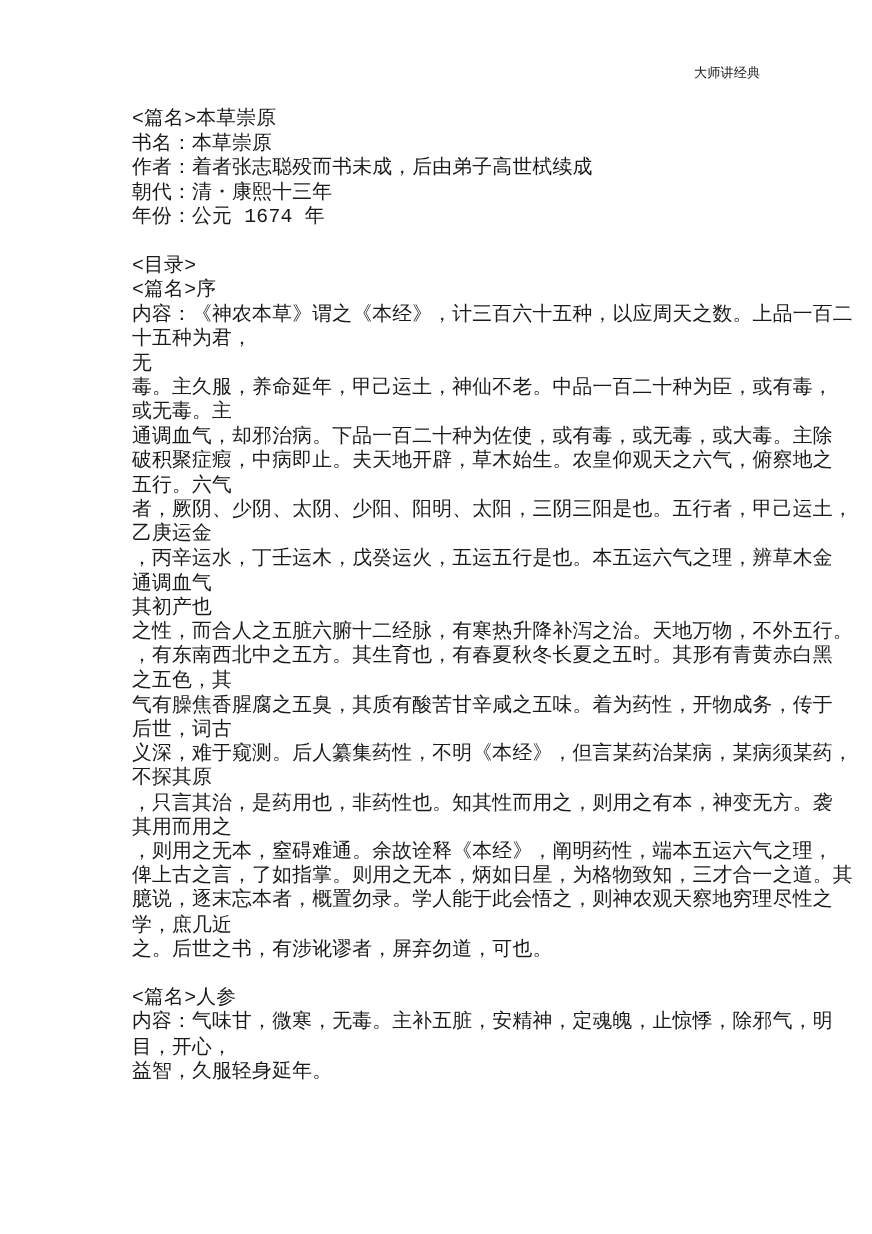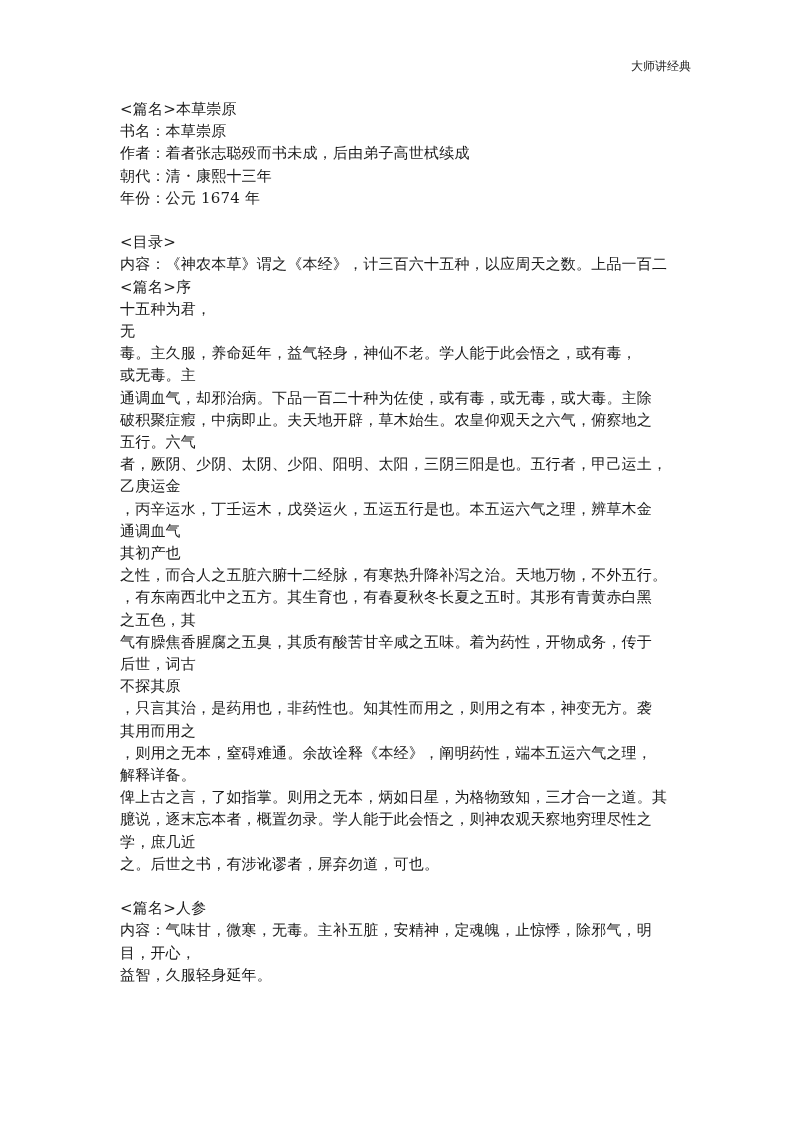--- a/index.html
+++ b/index.html
@@ -21,23 +21,24 @@
       right: 102px;
       font-size: 12px;
       line-height: 16px;
       color: #222;
     }
     .content {
       position: absolute;
       top: 98px;
       left: 120px;
       width: 560px;
-      font-size: 15px;
+      font-size: 18px;
       line-height: 22.2px;
       letter-spacing: 0.2px;
+      font-family: Liberation Mono, monospace;
     }
     .line {
       display: block;
       white-space: nowrap;
       min-height: 22.2px;
     }
     .blank {
       display: block;
       height: 22.2px;
     }
@@ -56,44 +57,44 @@
     <span class="line">书名：本草崇原</span>
     <span class="line">作者：着者张志聪殁而书未成，后由弟子高世栻续成</span>
     <span class="line">朝代：清・康熙十三年</span>
     <span class="line">年份：公元 1674 年</span>
   </div>
 
   <span class="blank"></span>
 
   <div>
     <span class="line">&lt;目录&gt;</span>
+    <span class="line">&lt;篇名&gt;序</span>
     <span class="line">内容：《神农本草》谓之《本经》，计三百六十五种，以应周天之数。上品一百二</span>
-    <span class="line">&lt;篇名&gt;序</span>
     <span class="line">十五种为君，</span>
     <span class="line">无</span>
-    <span class="line">毒。主久服，养命延年，益气轻身，神仙不老。学人能于此会悟之，或有毒，</span>
+    <span class="line">毒。主久服，养命延年，甲己运土，神仙不老。中品一百二十种为臣，或有毒，</span>
     <span class="line">或无毒。主</span>
     <span class="line">通调血气，却邪治病。下品一百二十种为佐使，或有毒，或无毒，或大毒。主除</span>
     <span class="line">破积聚症瘕，中病即止。夫天地开辟，草木始生。农皇仰观天之六气，俯察地之</span>
     <span class="line">五行。六气</span>
     <span class="line">者，厥阴、少阴、太阴、少阳、阳明、太阳，三阴三阳是也。五行者，甲己运土，</span>
     <span class="line">乙庚运金</span>
     <span class="line">，丙辛运水，丁壬运木，戊癸运火，五运五行是也。本五运六气之理，辨草木金</span>
     <span class="line">通调血气</span>
     <span class="line">其初产也</span>
     <span class="line">之性，而合人之五脏六腑十二经脉，有寒热升降补泻之治。天地万物，不外五行。</span>
     <span class="line">，有东南西北中之五方。其生育也，有春夏秋冬长夏之五时。其形有青黄赤白黑</span>
     <span class="line">之五色，其</span>
     <span class="line">气有臊焦香腥腐之五臭，其质有酸苦甘辛咸之五味。着为药性，开物成务，传于</span>
     <span class="line">后世，词古</span>
+    <span class="line">义深，难于窥测。后人纂集药性，不明《本经》，但言某药治某病，某病须某药，</span>
     <span class="line">不探其原</span>
     <span class="line">，只言其治，是药用也，非药性也。知其性而用之，则用之有本，神变无方。袭</span>
     <span class="line">其用而用之</span>
     <span class="line">，则用之无本，窒碍难通。余故诠释《本经》，阐明药性，端本五运六气之理，</span>
-    <span class="line">解释详备。</span>
     <span class="line">俾上古之言，了如指掌。则用之无本，炳如日星，为格物致知，三才合一之道。其</span>
     <span class="line">臆说，逐末忘本者，概置勿录。学人能于此会悟之，则神农观天察地穷理尽性之</span>
     <span class="line">学，庶几近</span>
     <span class="line">之。后世之书，有涉讹谬者，屏弃勿道，可也。</span>
   </div>
 
   <span class="blank"></span>
 
   <div>
     <span class="line">&lt;篇名&gt;人参</span>

